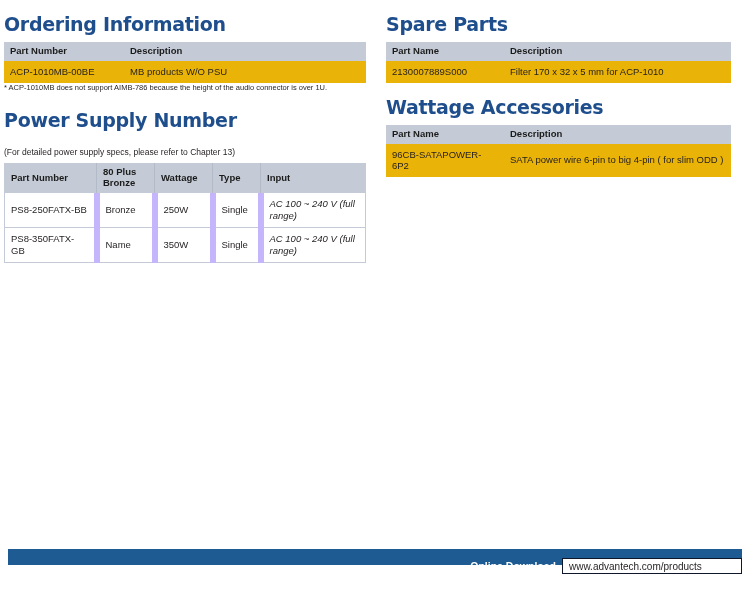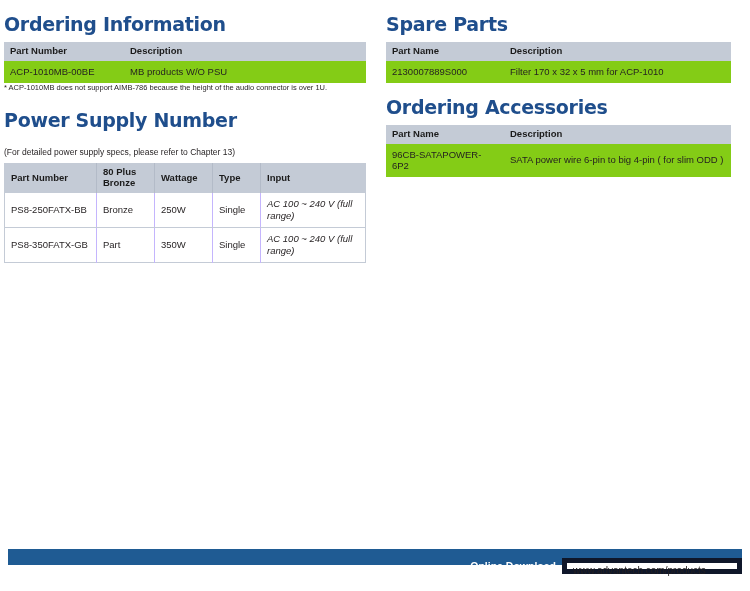--- a/index.html
+++ b/index.html
@@ -69,25 +69,25 @@
   table.tbl td {
     background: #ffffff;
     padding: 5px 6px;
     font-size: 9.5px;
     border: none;
     vertical-align: middle;
     line-height: 1.25;
     color: #231f20;
   }
   table.tbl tr.alt td {
-    background: #84cc16;
+    background: #eab308;
   }
   table.tbl.bordered td {
     border-bottom: 1px solid #c4cbd6;
-    border-right: 1px solid #c4b5fd;
+    border-right: 6px solid #c4b5fd;
   }
   table.tbl.bordered td:last-child {
     border-right: none;
     font-style: italic;
   }
   table.tbl.bordered tr:last-child td {
     border-bottom: none;
   }
   table.tbl.bordered {
     border: 1px solid #c4cbd6;
@@ -141,21 +141,21 @@
     padding: 0 6px 0 0;
     line-height: 16px;
   }
   .footer-url {
     background: #ffffff;
     color: #231f20;
     font-size: 10px;
     line-height: 16px;
     height: 16px;
     padding: 0 6px;
-    border: 5px solid #0f172a;
+    border: 1px solid #0f172a;
     box-sizing: border-box;
     min-width: 180px;
   }
 
   .ps-col-1 { width: 92px; }
   .ps-col-2 { width: 58px; }
   .ps-col-3 { width: 58px; }
   .ps-col-4 { width: 48px; }
   .ps-col-5 { width: auto; }
 
@@ -218,21 +218,21 @@
       <tbody>
         <tr>
           <td>PS8-250FATX-BB</td>
           <td>Bronze</td>
           <td>250W</td>
           <td>Single</td>
           <td>AC 100 ~ 240 V (full range)</td>
         </tr>
         <tr>
           <td>PS8-350FATX-GB</td>
-          <td>Part</td>
+          <td>Name</td>
           <td>350W</td>
           <td>Single</td>
           <td>AC 100 ~ 240 V (full range)</td>
         </tr>
       </tbody>
     </table>
 
   </div>
 
   <div class="col-right">
@@ -253,21 +253,21 @@
       <tbody>
         <tr class="alt">
           <td>2130007889S000</td>
           <td>Filter 170 x 32 x 5 mm for ACP-1010</td>
         </tr>
       </tbody>
     </table>
 
     <div class="spacer-md"></div>
 
-    <h2 class="section-title">Ordering Accessories</h2>
+    <h2 class="section-title">Wattage Accessories</h2>
 
     <table class="tbl">
       <colgroup>
           <col class="oa-col-1">
           <col>
         </colgroup>
       <thead>
         <tr>
           <th>Part Name</th>
           <th>Description</th>

